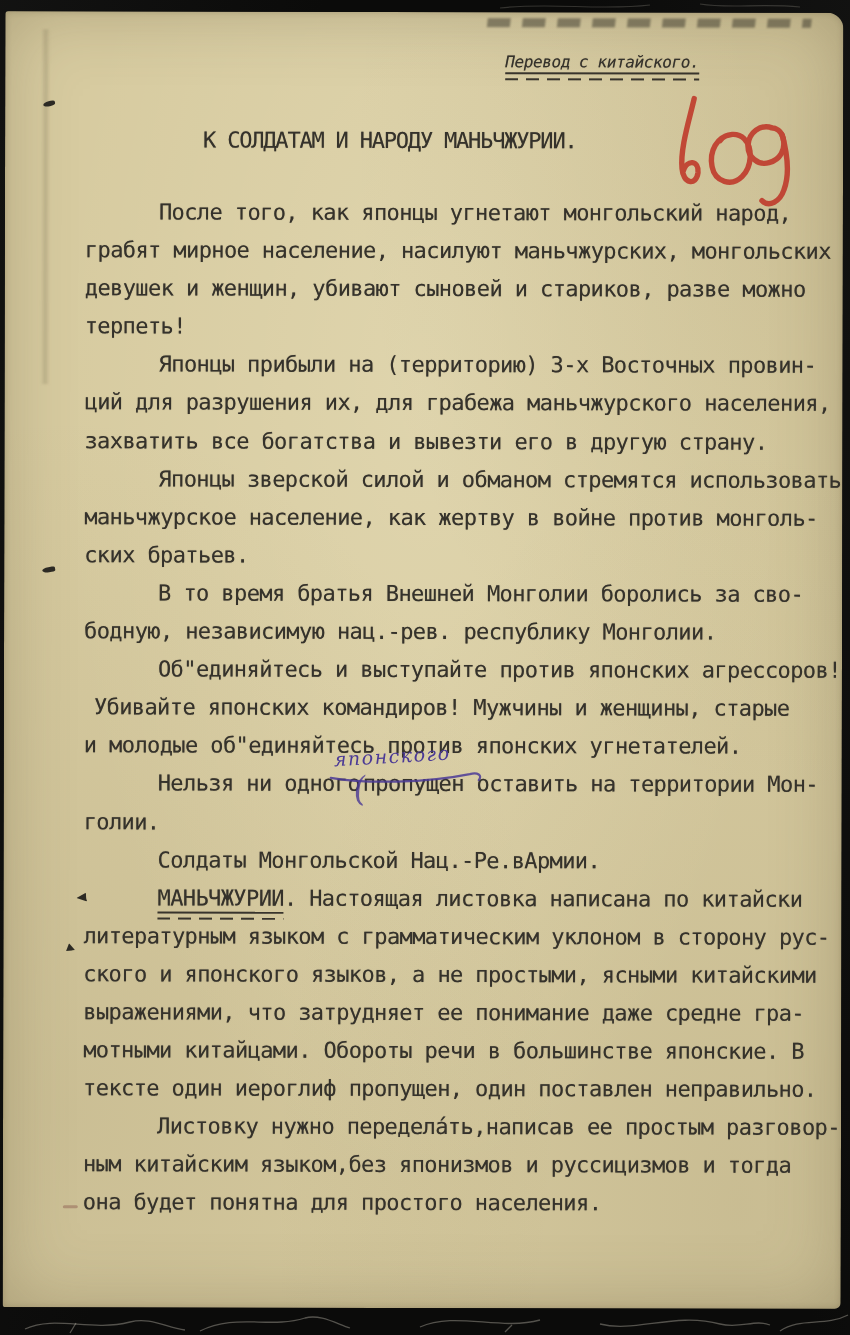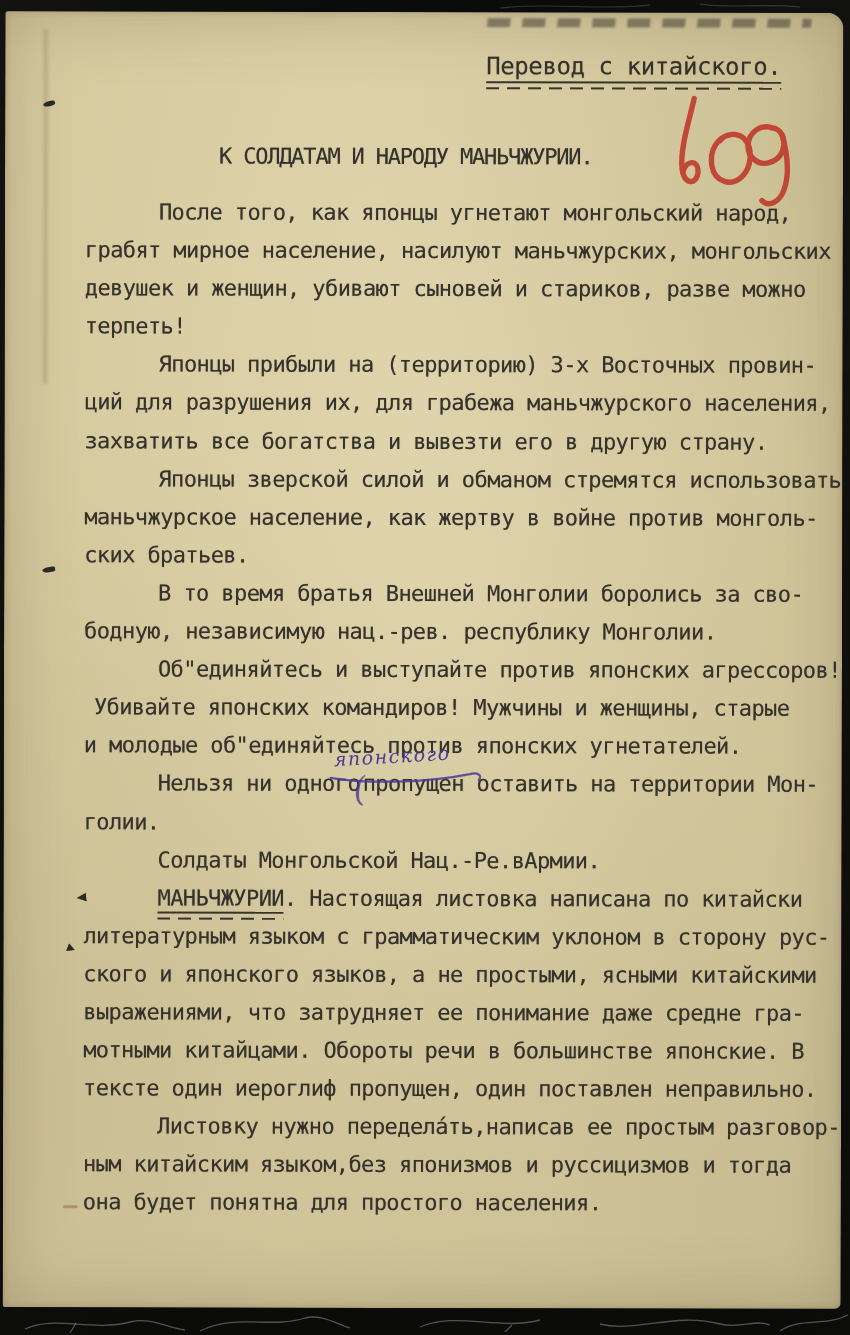--- a/index.html
+++ b/index.html
@@ -27,35 +27,35 @@
     border-radius: 3px 16px 6px 3px;
     transform: rotate(.12deg);
     color:#35322b;
   }
   
   .typed{
     color:#35322b;
     text-shadow: 0 0 .7px rgba(53,50,43,.55);
   }
   .header-note{
-    position:absolute;left:481px;top:40px;
-    font-size:24px;letter-spacing:-.4px;white-space:nowrap;
+    position:absolute;left:500px;top:40px;
+    font-size:16px;letter-spacing:-.4px;white-space:nowrap;font-style:italic;
   }
   .u2{
     padding-bottom:9px;
     background-image:
       linear-gradient(#38342c,#38342c),
       repeating-linear-gradient(90deg,#38342c 0 13px,rgba(0,0,0,0) 13px 21px);
     background-size:100% 2px,100% 2px;
     background-position:0 calc(100% - 6px),0 100%;
     background-repeat:no-repeat;
   }
   .title{
     position:absolute;left:198px;top:116px;
-    margin:16px;font-size:22px;font-weight:normal;
+    margin:0;font-size:22px;font-weight:normal;
     letter-spacing:-1.2px;white-space:nowrap;
   }
   .body-text{
     position:absolute;left:80px;top:182px;width:766px;
     font-size:22px;line-height:38.1px;letter-spacing:-.6px;
   }
   .line{white-space:nowrap;}
   .line.indent{padding-left:74px;}
   .line.small-indent{padding-left:10px;}
   .line.rel{position:relative;}

